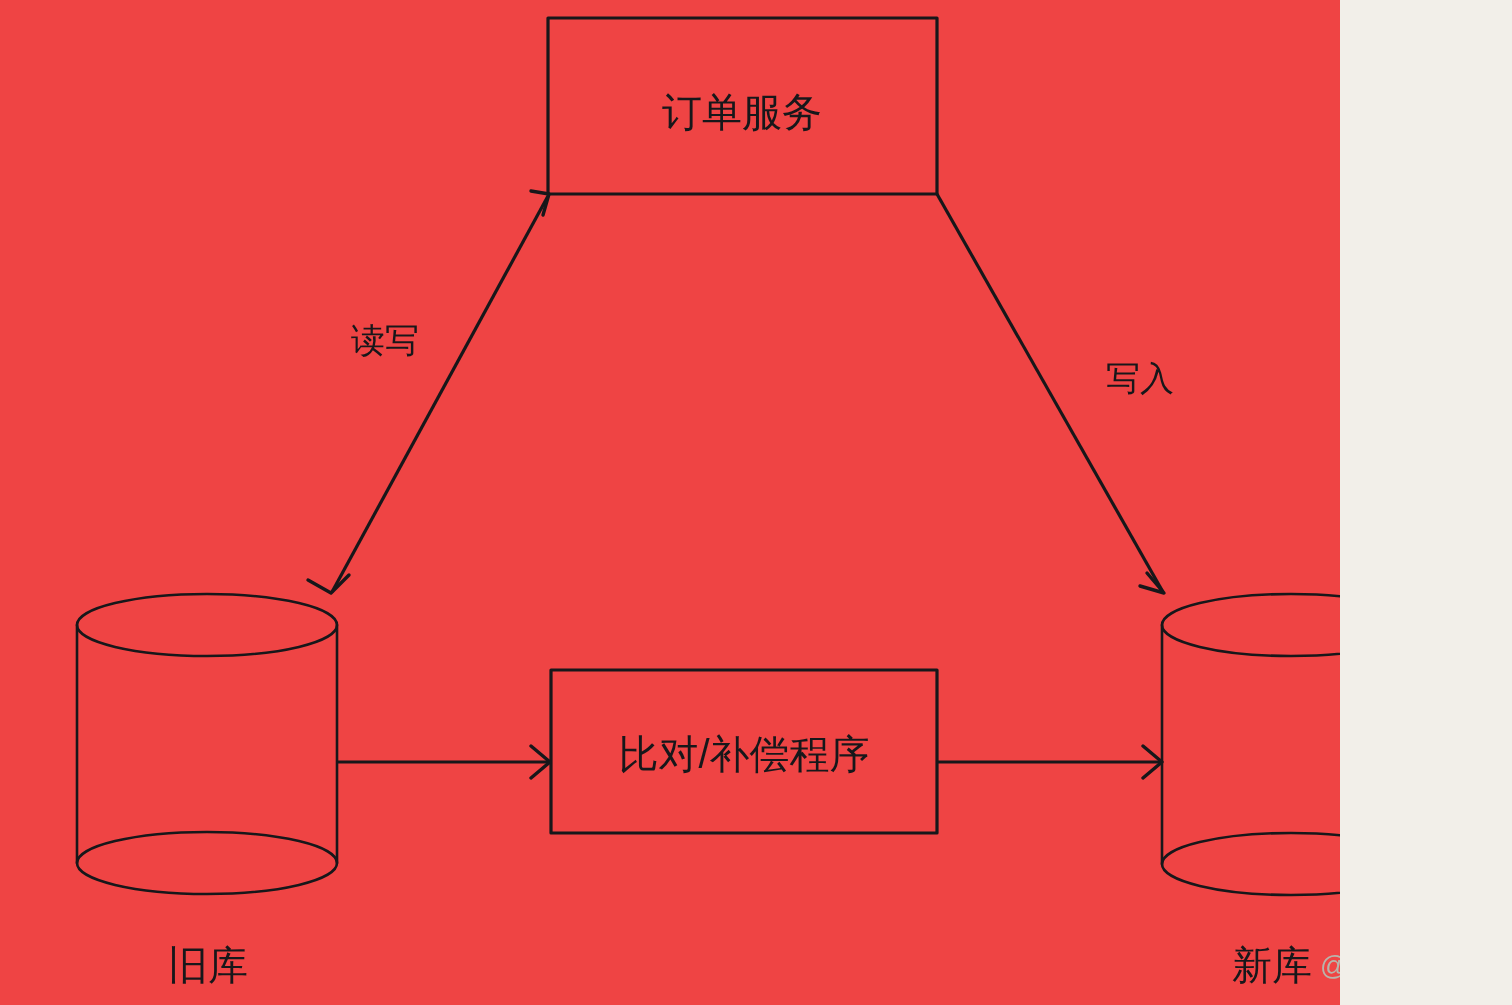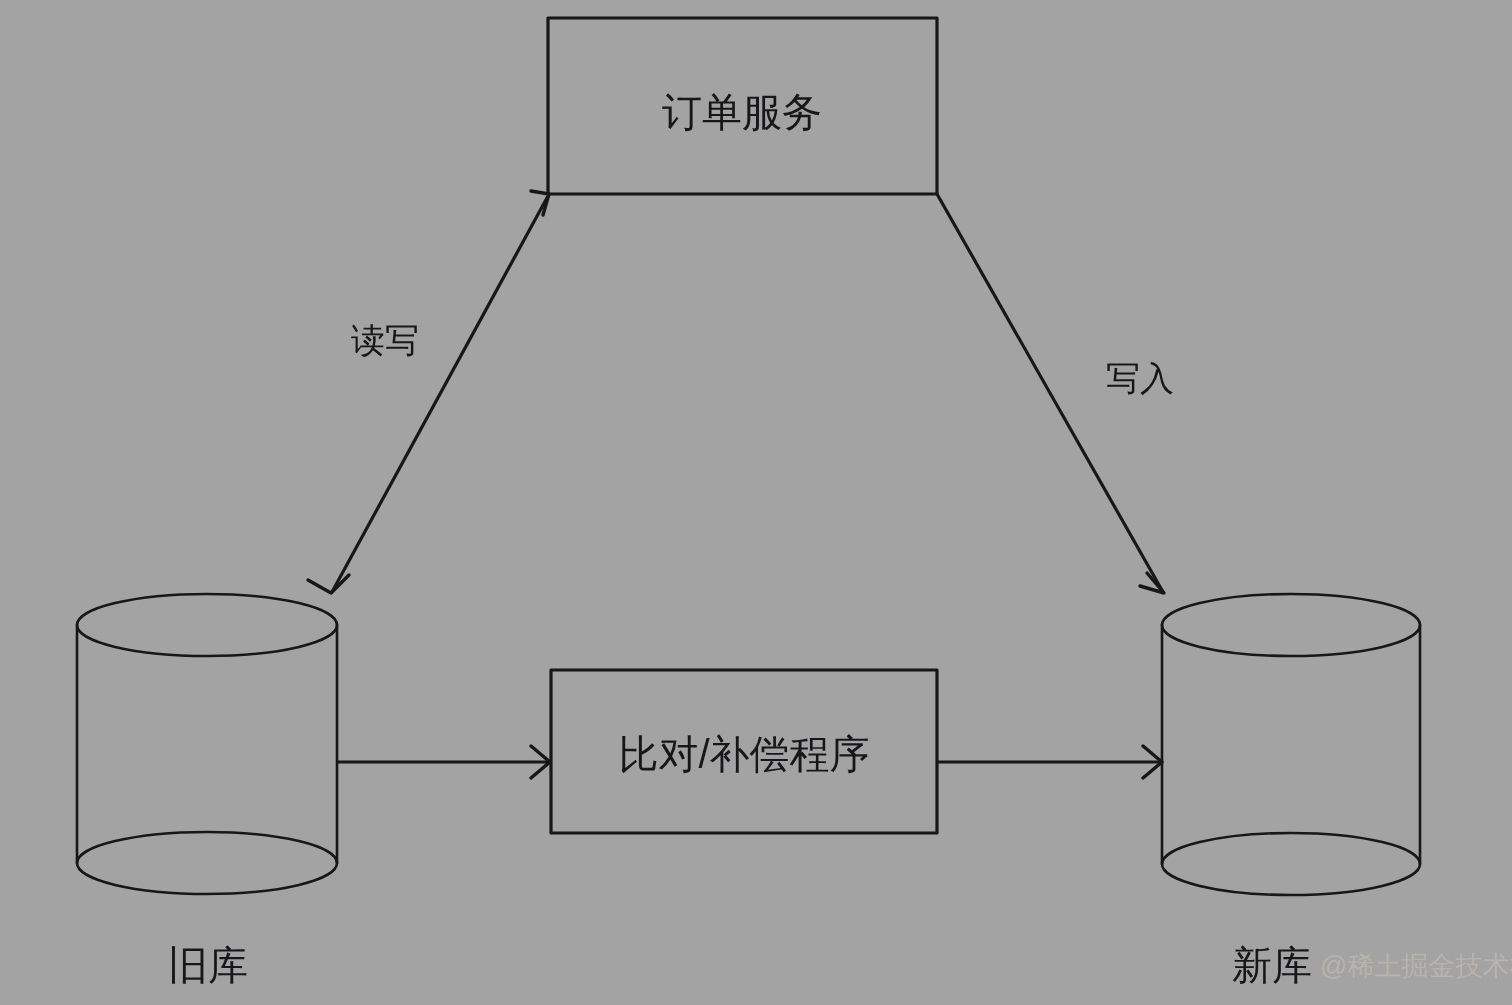--- a/index.html
+++ b/index.html
@@ -6,23 +6,23 @@
   html, body {
     margin: 0;
     padding: 0;
     background: #f2efe9;
   }
   body {
     font-family: "Liberation Sans", "DejaVu Sans", sans-serif;
   }
   #canvas-root {
     position: relative;
-    width: 1512px;
+    width: 1340px;
     height: 1005px;
-    background: #a3a3a3;
+    background: #ef4444;
     overflow: hidden;
   }
   #diagram-svg {
     position: absolute;
     left: 0;
     top: 0;
     width: 1512px;
     height: 1005px;
     display: block;
   }

